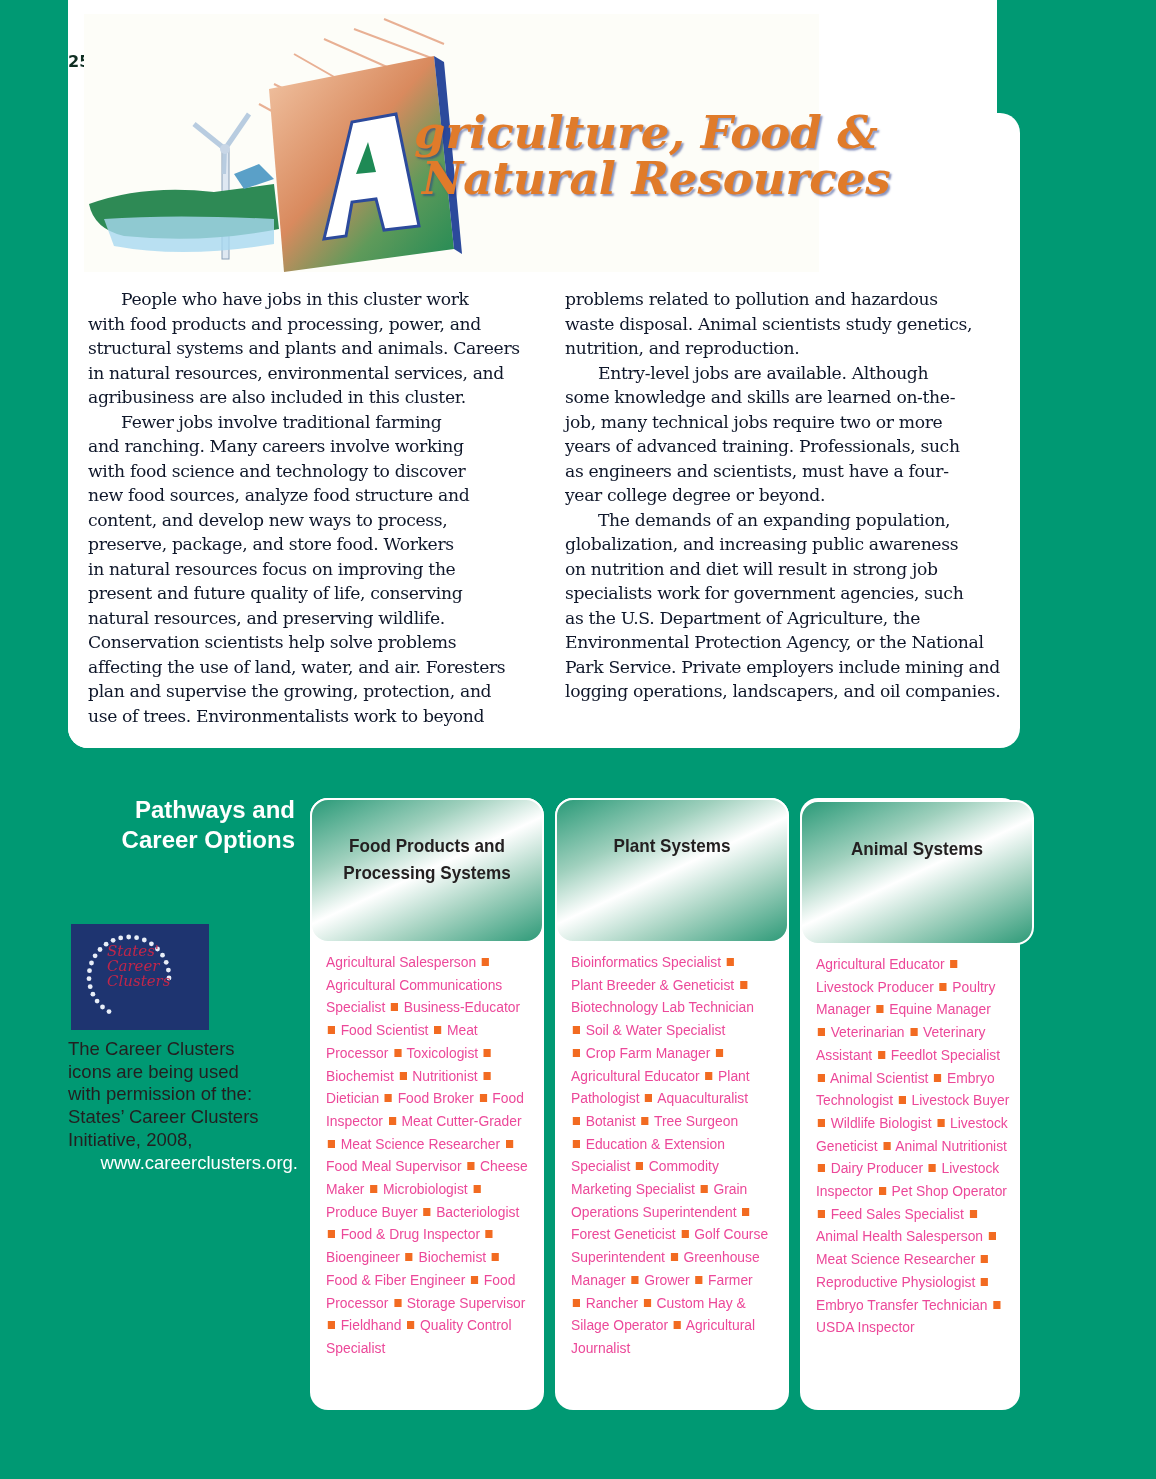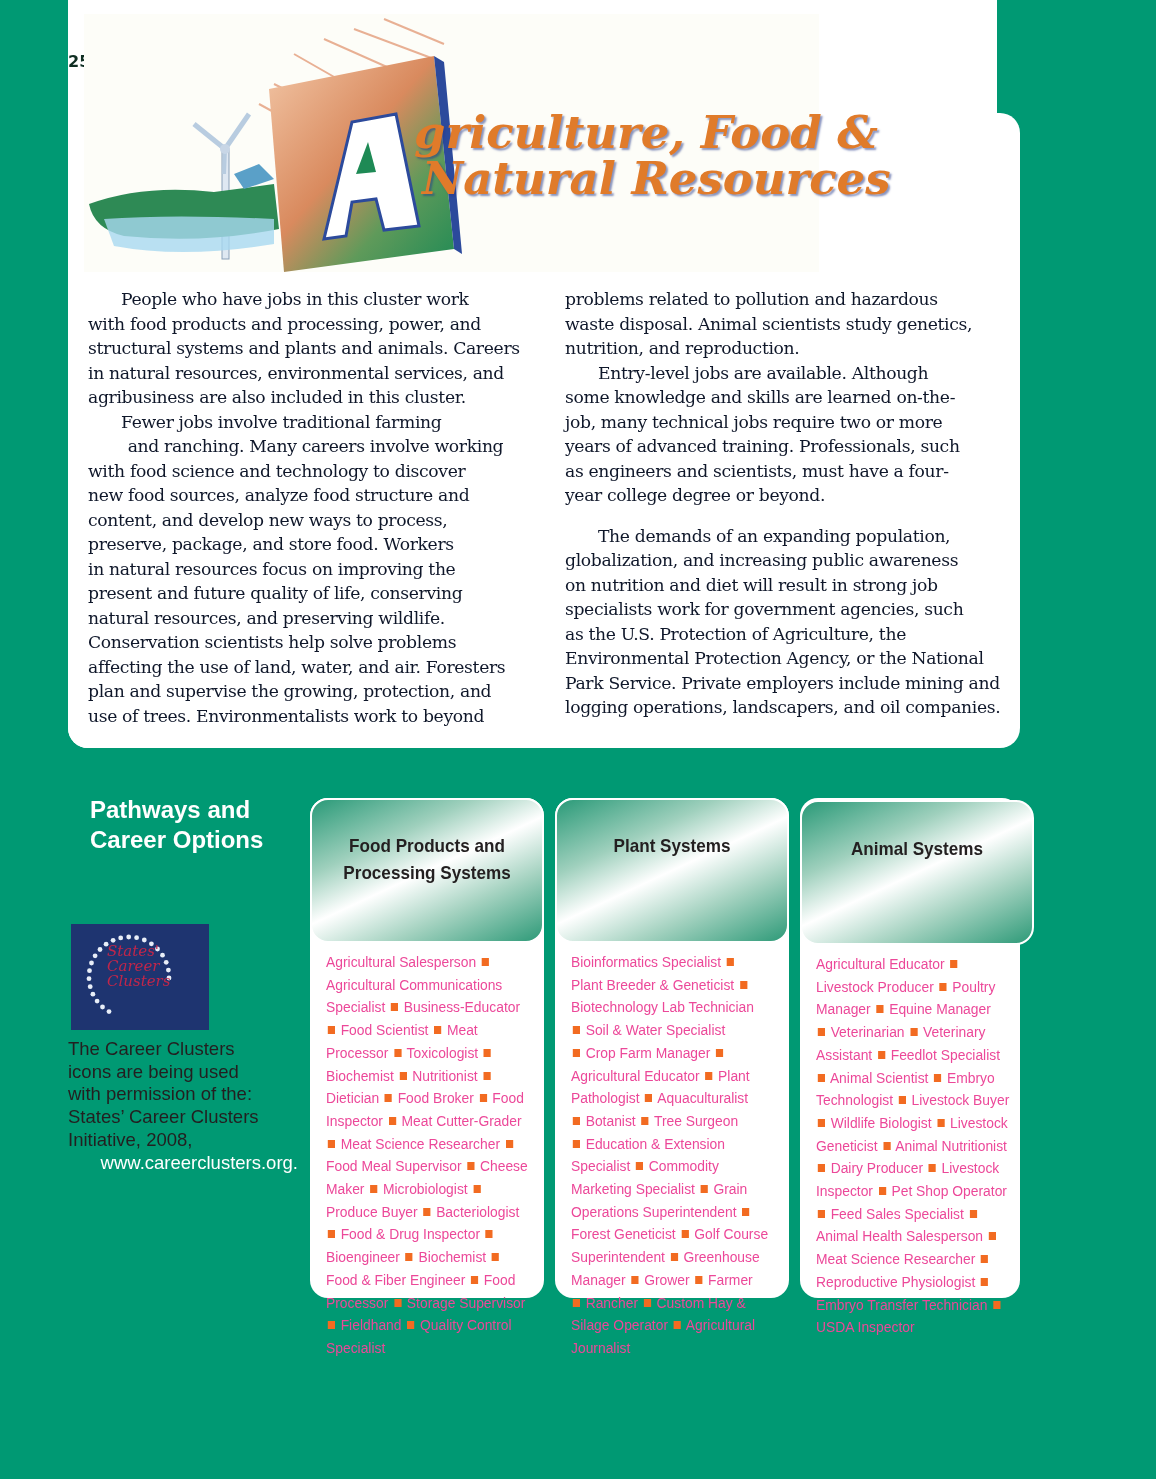--- a/index.html
+++ b/index.html
@@ -41,40 +41,40 @@
     position: absolute; top: 287px;
     font-family: "DejaVu Serif", serif; font-size: 17.2px; line-height: 24.5px;
     color: #0f172a; letter-spacing: -0.35px;
   }
   .col-left { left: 88px; width: 455px; }
   .col-right { left: 565px; width: 455px; }
   .col p { margin: 0; text-indent: 33px; }
   .col p.noindent { text-indent: 0; }
   
   .pathways-heading {
-    position: absolute; left: 90px; top: 795px; width: 205px; 
+    position: absolute; left: 90px; top: 795px; width: 205px; text-align: right;
     font-weight: bold; font-size: 24px; line-height: 30px; color: #ffffff;
   }
   .cc-logo {
     position: absolute; left: 71px; top: 924px; width: 138px; height: 106px;
     background: #1e3470;
   }
   .cc-logo svg { position: absolute; left: 0; top: 0; }
   .cc-logo-text {
     position: absolute; left: 36px; top: 20px;
     font-family: "DejaVu Serif", serif; font-style: italic; font-size: 15px; line-height: 15px;
     color: #c0264a;
   }
   .permission {
     position: absolute; left: 68px; top: 1038px; width: 230px;
     font-size: 18.5px; line-height: 22.7px; color: #231f20;
   }
   .permission .url { color: #ffffff; text-align: right; }
   .card {
-    position: absolute; top: 798px; height: 500px;
+    position: absolute; top: 798px; height: 612px;
     background: #ffffff; border-radius: 18px;
   }
   .card-header {
     position: absolute; left: 0; top: 0; right: 0; height: 145px;
     border-radius: 18px;
     border: 2px solid #ffffff; box-sizing: border-box;
     background: linear-gradient(155deg, #2a9a78 0%, #9fd0bd 30%, #ffffff 50%, #a4d2c0 72%, #2e9a78 100%);
   }
   .card-title {
     position: absolute; left: 0; right: 0; top: 32px; text-align: center;
@@ -146,21 +146,21 @@
 <div class="col col-left" id="col-left">
     <p>
       <span style="display: block; text-indent: 33px;">People who have jobs in this cluster work</span>
       <span style="display: block; text-indent: 0px;">with food products and processing, power, and</span>
       <span style="display: block; text-indent: 0px;">structural systems and plants and animals. Careers</span>
       <span style="display: block; text-indent: 0px;">in natural resources, environmental services, and</span>
       <span style="display: block; text-indent: 0px;">agribusiness are also included in this cluster.</span>
     </p>
     <p>
       <span style="display: block; text-indent: 33px;">Fewer jobs involve traditional farming</span>
-      <span style="display: block; text-indent: 0px; text-align: center;">and ranching. Many careers involve working</span>
+      <span style="display: block; text-indent: 0px;">and ranching. Many careers involve working</span>
       <span style="display: block; text-indent: 0px;">with food science and technology to discover</span>
       <span style="display: block; text-indent: 0px;">new food sources, analyze food structure and</span>
       <span style="display: block; text-indent: 0px;">content, and develop new ways to process,</span>
       <span style="display: block; text-indent: 0px;">preserve, package, and store food. Workers</span>
       <span style="display: block; text-indent: 0px;">in natural resources focus on improving the</span>
       <span style="display: block; text-indent: 0px;">present and future quality of life, conserving</span>
       <span style="display: block; text-indent: 0px;">natural resources, and preserving wildlife.</span>
       <span style="display: block; text-indent: 0px;">Conservation scientists help solve problems</span>
       <span style="display: block; text-indent: 0px;">affecting the use of land, water, and air. Foresters</span>
       <span style="display: block; text-indent: 0px;">plan and supervise the growing, protection, and</span>
@@ -175,25 +175,25 @@
     </p>
     <p>
       <span style="display: block; text-indent: 33px;">Entry-level jobs are available. Although</span>
       <span style="display: block; text-indent: 0px;">some knowledge and skills are learned on-the-</span>
       <span style="display: block; text-indent: 0px;">job, many technical jobs require two or more</span>
       <span style="display: block; text-indent: 0px;">years of advanced training. Professionals, such</span>
       <span style="display: block; text-indent: 0px;">as engineers and scientists, must have a four-</span>
       <span style="display: block; text-indent: 0px;">year college degree or beyond.</span>
     </p>
     <p>
-      <span style="display: block; text-indent: 33px; margin-top: 16px;">The demands of an expanding population,</span>
+      <span style="display: block; text-indent: 33px;">The demands of an expanding population,</span>
       <span style="display: block; text-indent: 0px;">globalization, and increasing public awareness</span>
       <span style="display: block; text-indent: 0px;">on nutrition and diet will result in strong job</span>
       <span style="display: block; text-indent: 0px;">specialists work for government agencies, such</span>
-      <span style="display: block; text-indent: 0px;">as the U.S. Protection of Agriculture, the</span>
+      <span style="display: block; text-indent: 0px;">as the U.S. Department of Agriculture, the</span>
       <span style="display: block; text-indent: 0px;">Environmental Protection Agency, or the National</span>
       <span style="display: block; text-indent: 0px;">Park Service. Private employers include mining and</span>
       <span style="display: block; text-indent: 0px;">logging operations, landscapers, and oil companies.</span>
     </p>
   </div>
 
 <div class="pathways-heading">
   <div>Pathways and</div>
   <div>Career Options</div>
 </div>

